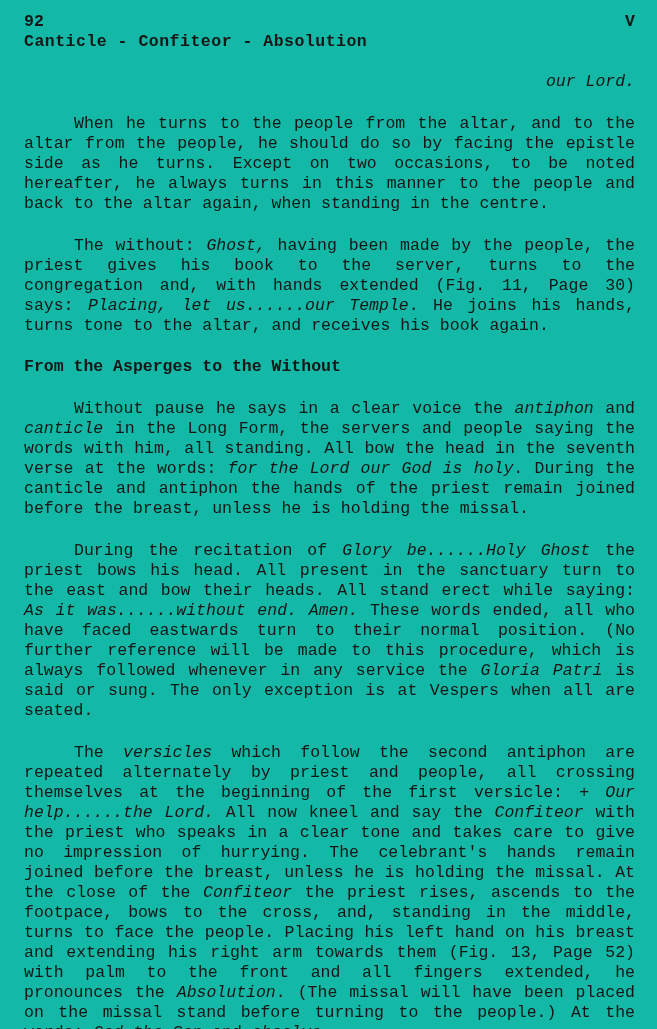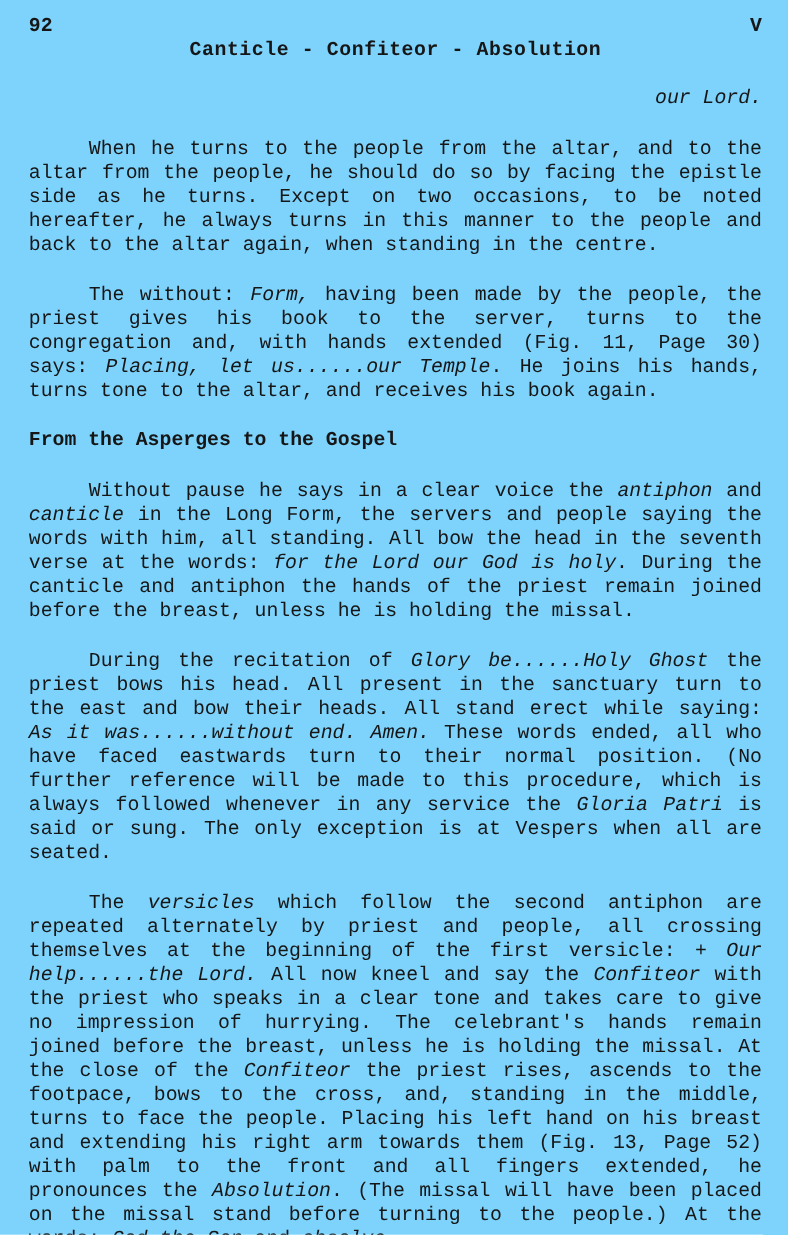--- a/index.html
+++ b/index.html
@@ -5,34 +5,34 @@
   * { margin: 0; padding: 0; box-sizing: border-box; }
   html, body { background: #ffffff; }
   body {
     width: 657px;
     height: 1029px;
     overflow: hidden;
   }
   .page {
     width: 657px;
     height: 1029px;
-    background: #7dd3fc;
+    background: #14b8a6;
     padding: 12px 22px 0 24px;
     font-family: "Liberation Mono", "DejaVu Sans Mono", monospace;
     font-size: 16.5px;
     line-height: 20px;
     color: #161616;
   }
   .page-header {
     display: flex;
     justify-content: space-between;
     font-weight: bold;
   }
   .title {
-    text-align: center;
+    text-align: left;
     font-weight: bold;
     letter-spacing: 0.5px;
   }
   p.fragment {
     margin-top: 20px;
     text-align: right;
   }
   p.paragraph {
     margin-top: 22px;
     text-indent: 50px;
@@ -49,19 +49,19 @@
 
 <div class="page">
   <div class="page-header">
     <span>92</span>
     <span>V</span>
   </div>
   <div class="title">Canticle - Confiteor - Absolution</div>
   <div class="body">
       <p class="fragment"><span class="em">our Lord.</span></p>
       <p class="paragraph"><span>When he turns to the people from the altar, and to the altar from the people, he should do so by facing the epistle side as he turns. Except on two occasions, to be noted hereafter, he always turns in this manner to the people and back to the altar again, when standing in the centre.</span></p>
-      <p class="paragraph"><span>The without: </span><span class="em">Form,</span><span> having been made by the people, the priest gives his book to the server, turns to the congregation and, with hands extended (Fig. 11, Page 30) says: </span><span class="em">Placing, let us......our Temple</span><span>. He joins his hands, turns tone to the altar, and receives his book again.</span></p>
-      <div class="heading">From the Asperges to the Gospel</div>
+      <p class="paragraph"><span>The without: </span><span class="em">Ghost,</span><span> having been made by the people, the priest gives his book to the server, turns to the congregation and, with hands extended (Fig. 11, Page 30) says: </span><span class="em">Placing, let us......our Temple</span><span>. He joins his hands, turns tone to the altar, and receives his book again.</span></p>
+      <div class="heading">From the Asperges to the Without</div>
       <p class="paragraph"><span>Without pause he says in a clear voice the </span><span class="em">antiphon</span><span> and </span><span class="em">canticle</span><span> in the Long Form, the servers and people saying the words with him, all standing. All bow the head in the seventh verse at the words: </span><span class="em">for the Lord our God is holy</span><span>. During the canticle and antiphon the hands of the priest remain joined before the breast, unless he is holding the missal.</span></p>
       <p class="paragraph"><span>During the recitation of </span><span class="em">Glory be......Holy Ghost</span><span> the priest bows his head. All present in the sanctuary turn to the east and bow their heads. All stand erect while saying: </span><span class="em">As it was......without end. Amen.</span><span> These words ended, all who have faced eastwards turn to their normal position. (No further reference will be made to this procedure, which is always followed whenever in any service the </span><span class="em">Gloria Patri</span><span> is said or sung. The only exception is at Vespers when all are seated.</span></p>
       <p class="paragraph"><span>The </span><span class="em">versicles</span><span> which follow the second antiphon are repeated alternately by priest and people, all crossing themselves at the beginning of the first versicle: + </span><span class="em">Our help......the Lord.</span><span> All now kneel and say the </span><span class="em">Confiteor</span><span> with the priest who speaks in a clear tone and takes care to give no impression of hurrying. The celebrant's hands remain joined before the breast, unless he is holding the missal. At the close of the </span><span class="em">Confiteor</span><span> the priest rises, ascends to the footpace, bows to the cross, and, standing in the middle, turns to face the people. Placing his left hand on his breast and extending his right arm towards them (Fig. 13, Page 52) with palm to the front and all fingers extended, he pronounces the </span><span class="em">Absolution</span><span>. (The missal will have been placed on the missal stand before turning to the people.) At the words: </span><span class="em">God the Son</span><span> and </span><span class="em">absolve</span></p>
     </div>
 </div>
 
 </body></html>

